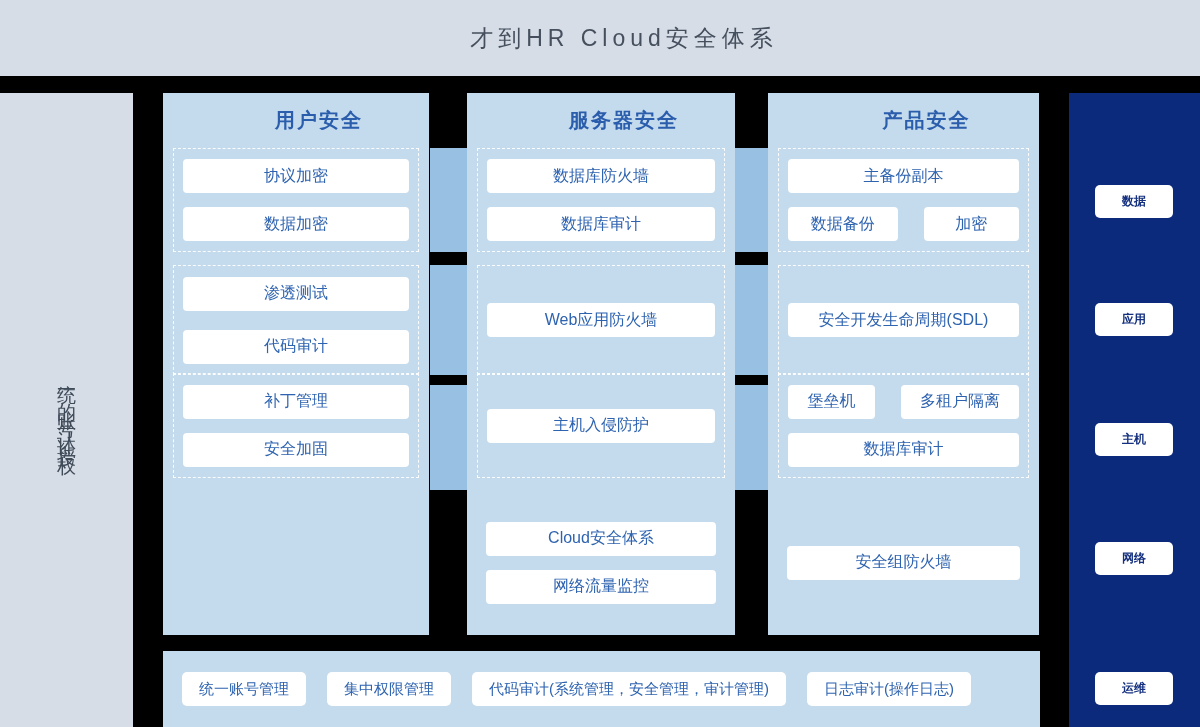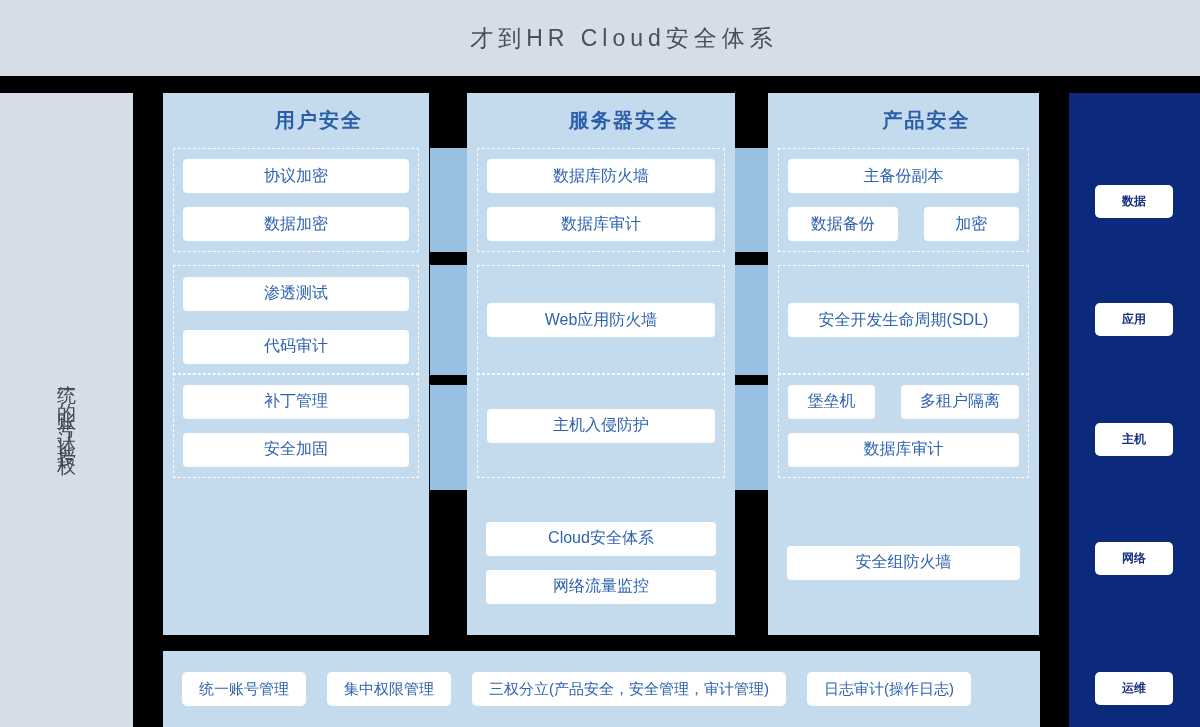--- a/index.html
+++ b/index.html
@@ -149,17 +149,17 @@
     <div class="layer-label ll-1">数据</div>
     <div class="layer-label ll-2">应用</div>
     <div class="layer-label ll-3">主机</div>
     <div class="layer-label ll-4">网络</div>
     <div class="layer-label ll-5">运维</div>
   </aside>
 
   <footer class="bottom-bar">
     <div class="bottom-item">统一账号管理</div>
     <div class="bottom-item">集中权限管理</div>
-    <div class="bottom-item">三权分立(产品安全，安全管理，审计管理)</div>
+    <div class="bottom-item">代码审计(系统管理，安全管理，审计管理)</div>
     <div class="bottom-item">日志审计(操作日志)</div>
   </footer>
 
 </div>
 
 </body></html>

